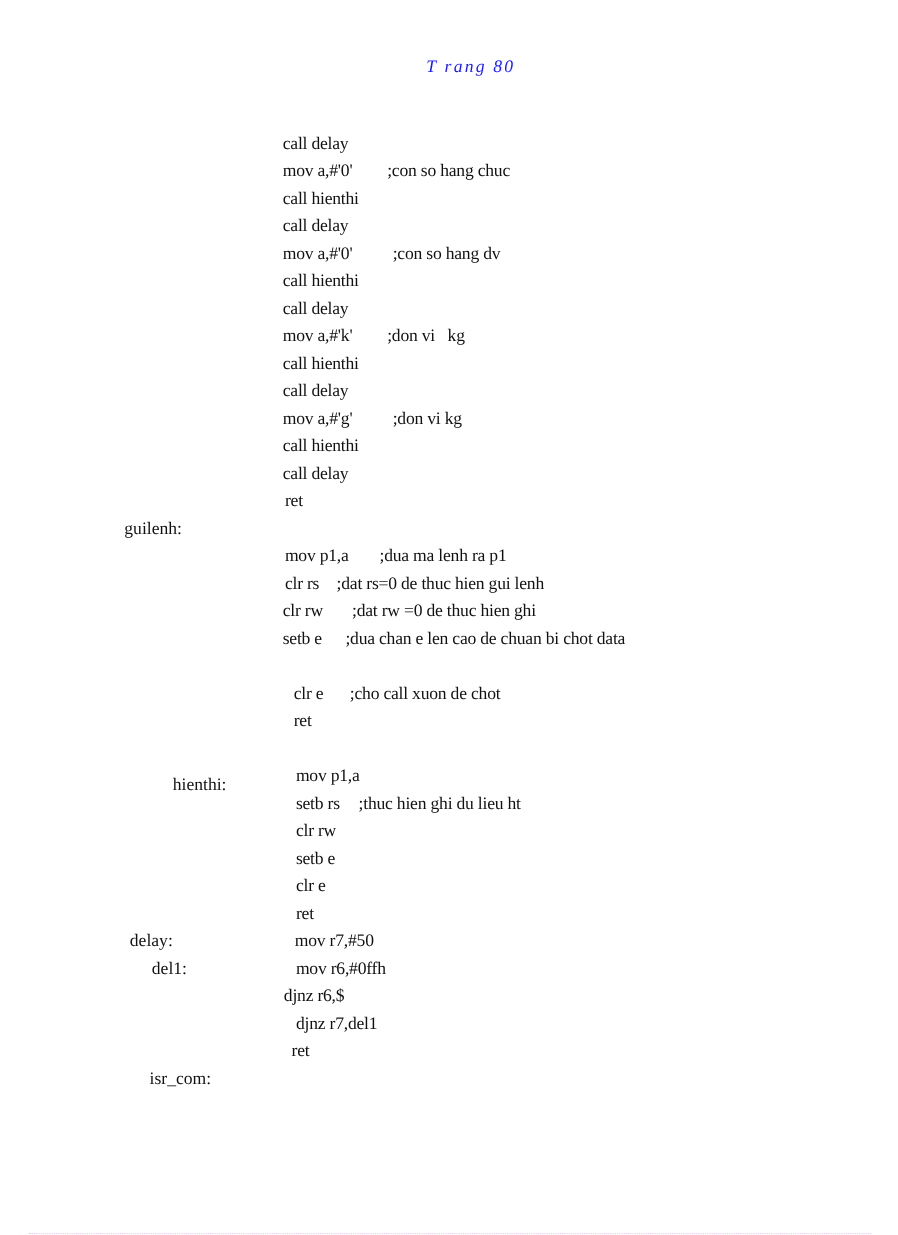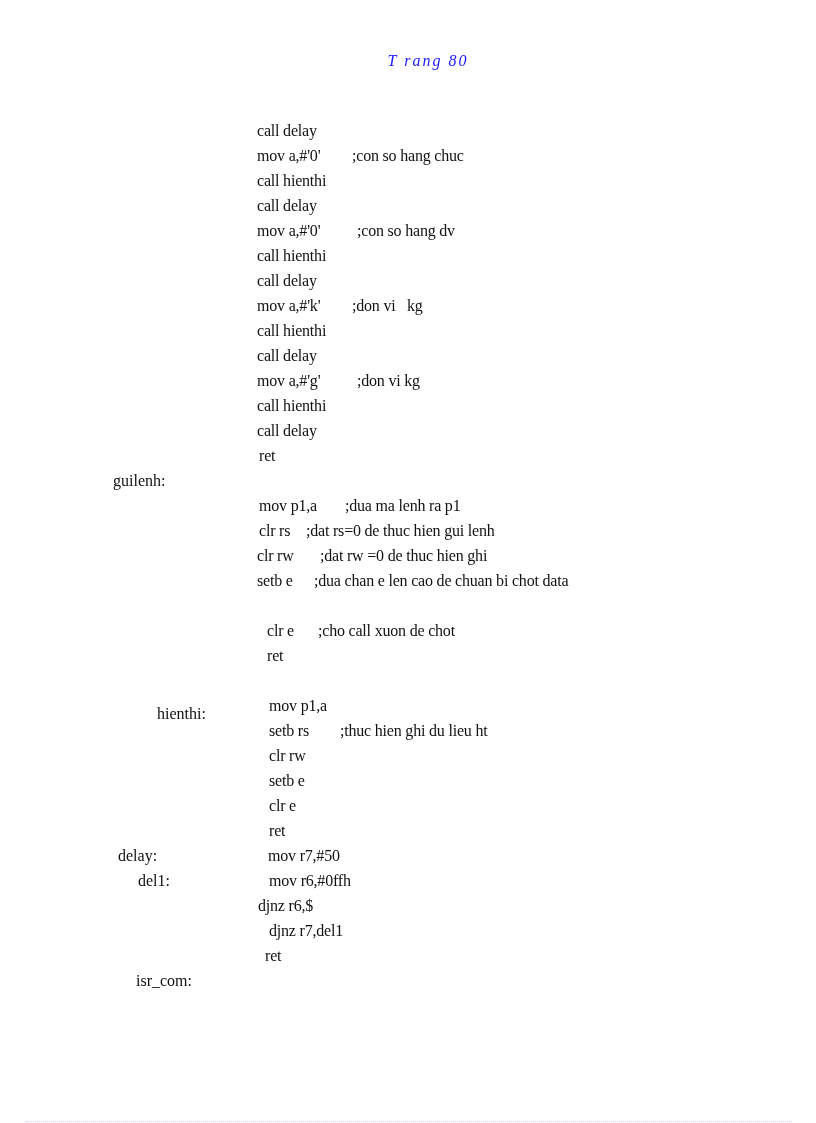--- a/index.html
+++ b/index.html
@@ -80,21 +80,21 @@
     <div class="line" style="left: 257px; top: 546px;"><span>clr rw</span></div>
     <div class="line" style="left: 320px; top: 546px;">;dat rw =0 de thuc hien ghi</div>
     <div class="line" style="left: 257px; top: 571px;"><span>setb e</span></div>
     <div class="line" style="left: 314px; top: 571px;">;dua chan e len cao de chuan bi chot data</div>
     <div class="line" style="left: 267px; top: 621px;"><span>clr e</span></div>
     <div class="line" style="left: 318px; top: 621px;">;cho call xuon de chot</div>
     <div class="line" style="left: 267px; top: 646px;"><span>ret</span></div>
     <div class="label" style="left: 113px; top: 704px; margin-left: 44px;"><span>hienthi:</span></div>
     <div class="line" style="left: 269px; top: 696px;"><span>mov p1,a</span></div>
     <div class="line" style="left: 269px; top: 721px;"><span>setb rs</span></div>
-    <div class="line" style="left: 326px; top: 721px; margin-left: 14px;">;thuc hien ghi du lieu ht</div>
+    <div class="line" style="left: 326px; top: 721px;">;thuc hien ghi du lieu ht</div>
     <div class="line" style="left: 269px; top: 746px;"><span>clr rw</span></div>
     <div class="line" style="left: 269px; top: 771px;"><span>setb e</span></div>
     <div class="line" style="left: 269px; top: 796px;"><span>clr e</span></div>
     <div class="line" style="left: 269px; top: 821px;"><span>ret</span></div>
     <div class="label" style="left: 118px; top: 846px;"><span>delay:</span></div>
     <div class="line" style="left: 268px; top: 846px;"><span>mov r7,#50</span></div>
     <div class="label" style="left: 138px; top: 871px; text-align: center;"><span>del1:</span></div>
     <div class="line" style="left: 269px; top: 871px;"><span>mov r6,#0ffh</span></div>
     <div class="line" style="left: 258px; top: 896px;"><span>djnz r6,$</span></div>
     <div class="line" style="left: 269px; top: 921px;"><span>djnz r7,del1</span></div>

